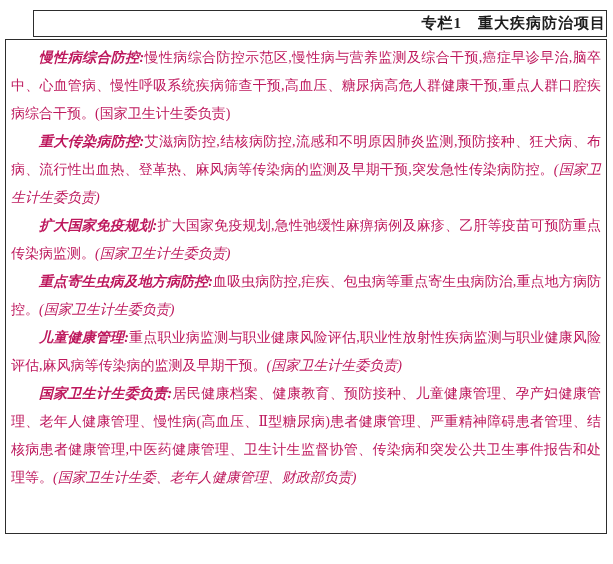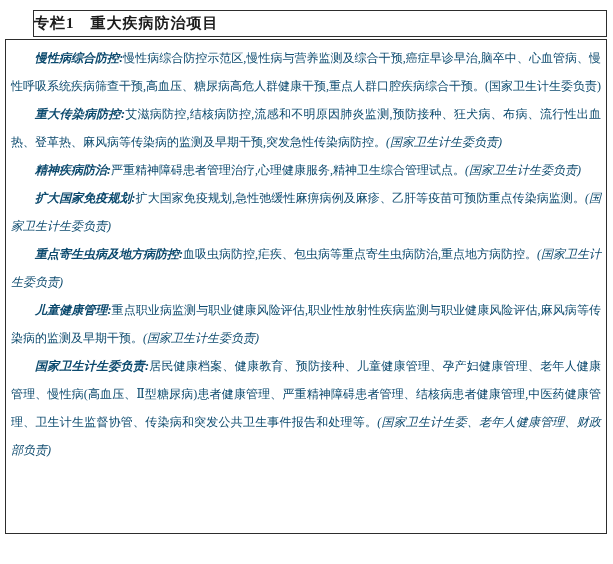--- a/index.html
+++ b/index.html
@@ -13,42 +13,42 @@
     overflow: hidden;
     font-family: "Liberation Serif", "DejaVu Serif", serif;
   }
   .panel {
     margin: 10px 6px 0 5px;
   }
   .title-box {
     border: 1px solid #2d2d2d;
     height: 25px;
     line-height: 25px;
-    text-align: left;
+    text-align: right;
     font-weight: bold;
     font-size: 15px;
     color: #1c1c1c;
     letter-spacing: 1px;
     margin-left: 28px;
   }
   .body-box {
     border: 1px solid #2d2d2d;
     margin-top: 2px;
     padding: 4px 5px 5px 5px;
     min-height: 495px;
     box-sizing: border-box;
   }
   p.para {
     margin: 0;
     padding: 0;
     text-indent: 2em;
-    font-size: 12px;
+    font-size: 14px;
     line-height: 28px;
     text-align: justify;
-    color: #0c4a6e;
+    color: #be185d;
   }
   .label {
     font-weight: bold;
     font-style: italic;
   }
   .attr-kaiti {
     font-style: italic;
   }
   .attr-plain {
     font-style: normal;
@@ -60,21 +60,20 @@
 <div class="panel">
 
   <div class="title-box">专栏1　重大疾病防治项目</div>
 
   <div class="body-box">
 
     <p class="para"><span class="label">慢性病综合防控:</span><span class="text">慢性病综合防控示范区,慢性病与营养监测及综合干预,癌症早诊早治,脑卒中、心血管病、慢性呼吸系统疾病筛查干预,高血压、糖尿病高危人群健康干预,重点人群口腔疾病综合干预。</span><span class="attr-plain">(国家卫生计生委负责)</span></p>
 
     <p class="para"><span class="label">重大传染病防控:</span><span class="text">艾滋病防控,结核病防控,流感和不明原因肺炎监测,预防接种、狂犬病、布病、流行性出血热、登革热、麻风病等传染病的监测及早期干预,突发急性传染病防控。</span><span class="attr-kaiti">(国家卫生计生委负责)</span></p>
 
-    <p class="para"><span class="label">精神疾病防治:</span><span class="text">严重精神障碍患者管理治疗,心理健康服务,精神卫生综合管理试点。</span><span class="attr-kaiti">(国家卫生计生委负责)</span></p>
 
     <p class="para"><span class="label">扩大国家免疫规划:</span><span class="text">扩大国家免疫规划,急性弛缓性麻痹病例及麻疹、乙肝等疫苗可预防重点传染病监测。</span><span class="attr-kaiti">(国家卫生计生委负责)</span></p>
 
     <p class="para"><span class="label">重点寄生虫病及地方病防控:</span><span class="text">血吸虫病防控,疟疾、包虫病等重点寄生虫病防治,重点地方病防控。</span><span class="attr-kaiti">(国家卫生计生委负责)</span></p>
 
     <p class="para"><span class="label">儿童健康管理:</span><span class="text">重点职业病监测与职业健康风险评估,职业性放射性疾病监测与职业健康风险评估,麻风病等传染病的监测及早期干预。</span><span class="attr-kaiti">(国家卫生计生委负责)</span></p>
 
     <p class="para"><span class="label">国家卫生计生委负责:</span><span class="text">居民健康档案、健康教育、预防接种、儿童健康管理、孕产妇健康管理、老年人健康管理、慢性病(高血压、Ⅱ型糖尿病)患者健康管理、严重精神障碍患者管理、结核病患者健康管理,中医药健康管理、卫生计生监督协管、传染病和突发公共卫生事件报告和处理等。</span><span class="attr-kaiti">(国家卫生计生委、老年人健康管理、财政部负责)</span></p>
 
   </div>

